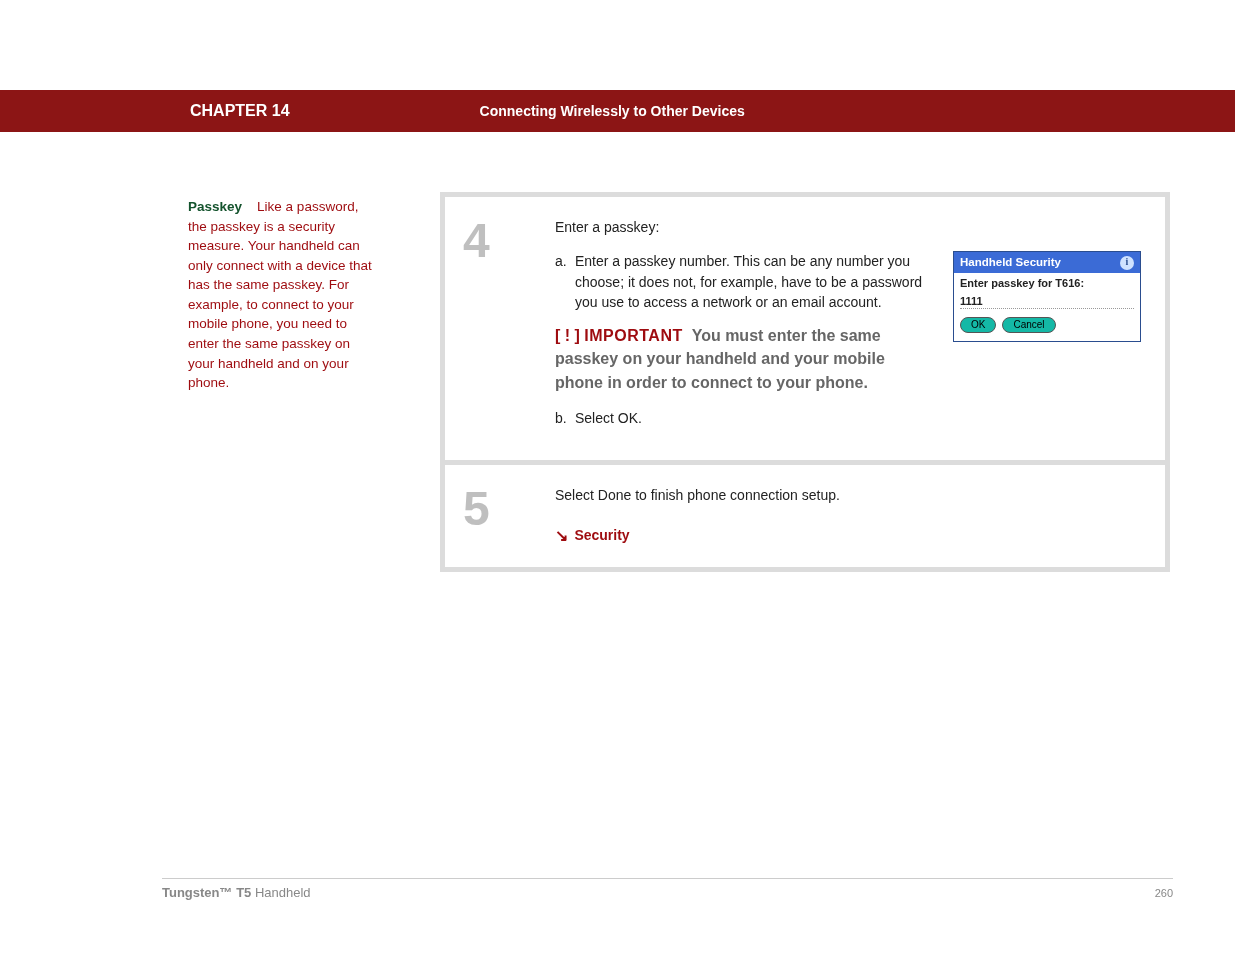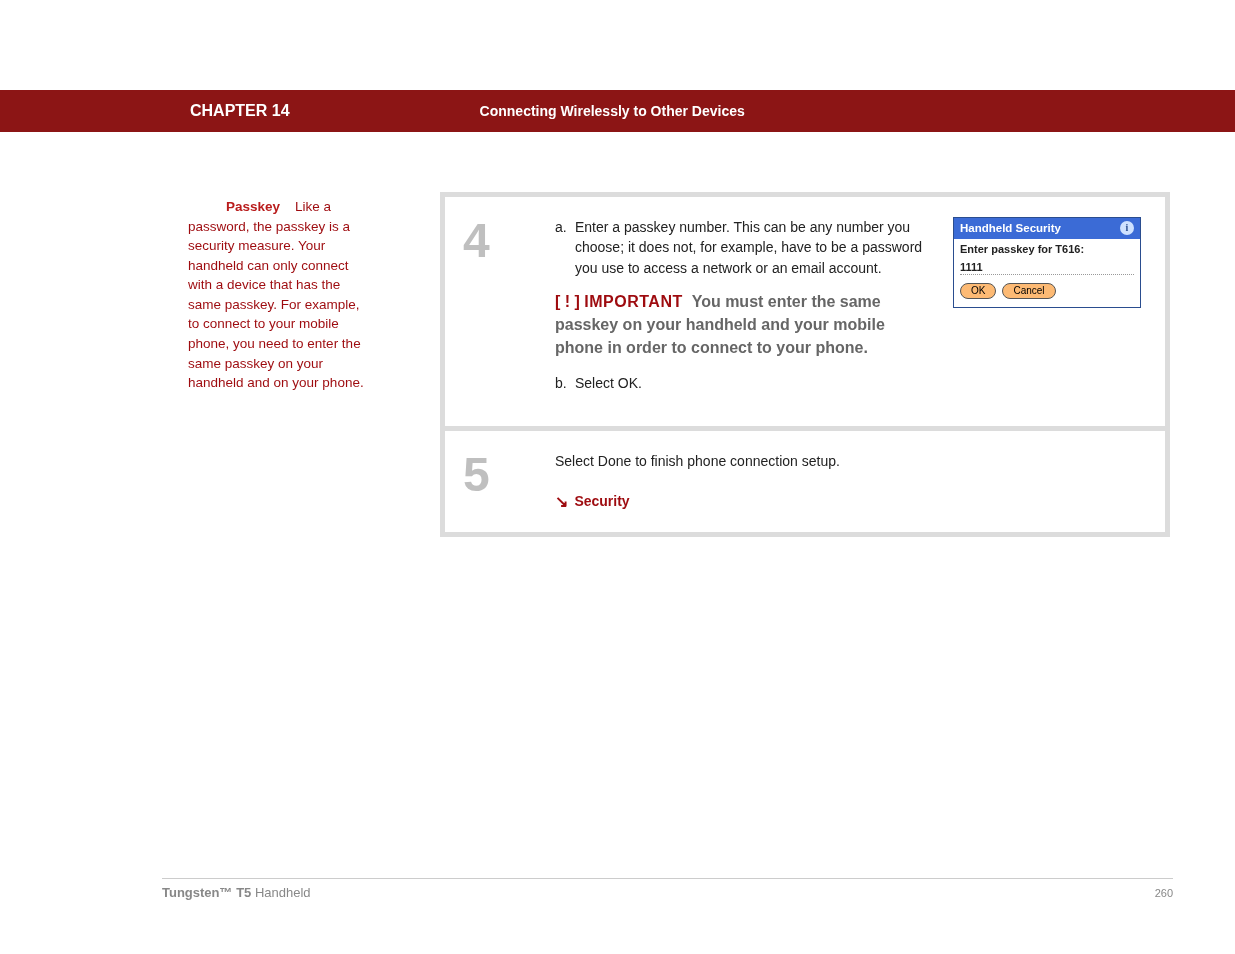--- a/index.html
+++ b/index.html
@@ -45,22 +45,21 @@
     margin-right: 6px;
     vertical-align: middle;
   }
   .sidebar .kt-label {
     color: #888;
     font-weight: bold;
     font-size: 14px;
   }
   .sidebar .kt-term {
     font-weight: bold;
-    color: #b91c1c;
-    margin-left: 38px;
+    color: #14532d;
   }
   .sidebar .kt-body { color: #9e0b0f; }
   .steps {
     position: absolute;
     left: 440px;
     top: 192px;
     width: 730px;
     background: #dcdcdc;
     padding: 5px;
   }
@@ -159,21 +158,21 @@
     font-weight: bold;
     color: #222;
     outline: none;
   }
   .bt-buttons { display: flex; gap: 6px; }
   .bt-btn {
     border: 1px solid #555;
     border-radius: 9px;
     padding: 0 10px;
     font-size: 10px;
-    background: #fdba74;
+    background: #14b8a6;
     height: 16px;
     line-height: 14px;
     cursor: pointer;
   }
   .footer {
     position: absolute;
     left: 162px;
     right: 62px;
     bottom: 54px;
     border-top: 1px solid #ccc;
@@ -201,20 +200,21 @@
     <span class="kt-term">Passkey</span>
     <span class="kt-body">&nbsp;&nbsp;&nbsp;<span>Like a password, the passkey is a security measure. Your handheld can only connect with a device that has the same passkey. For example, to connect to your mobile phone, you need to enter the same passkey on your handheld and on your phone.</span></span>
   </div>
 </div>
 
 <div class="steps">
 
   <div class="step-block">
     <div class="step-num">4</div>
     <div class="step-content">
+      <div class="step-lead">Enter a passkey:</div>
       <div class="step-row">
         <div class="step-text">
           <div class="substep">
             <div class="substep-letter">a.</div>
             <div class="substep-text">Enter a passkey number. This can be any number you choose; it does not, for example, have to be a password you use to access a network or an email account.</div>
           </div>
           <div class="important-block">
             <span class="imp-bracket">[ ! ]</span>
             <span class="imp-tag">IMPORTANT</span>
             <span class="imp-body">&nbsp;<span>You must enter the same passkey on your handheld and your mobile phone in order to connect to your phone.</span></span>

